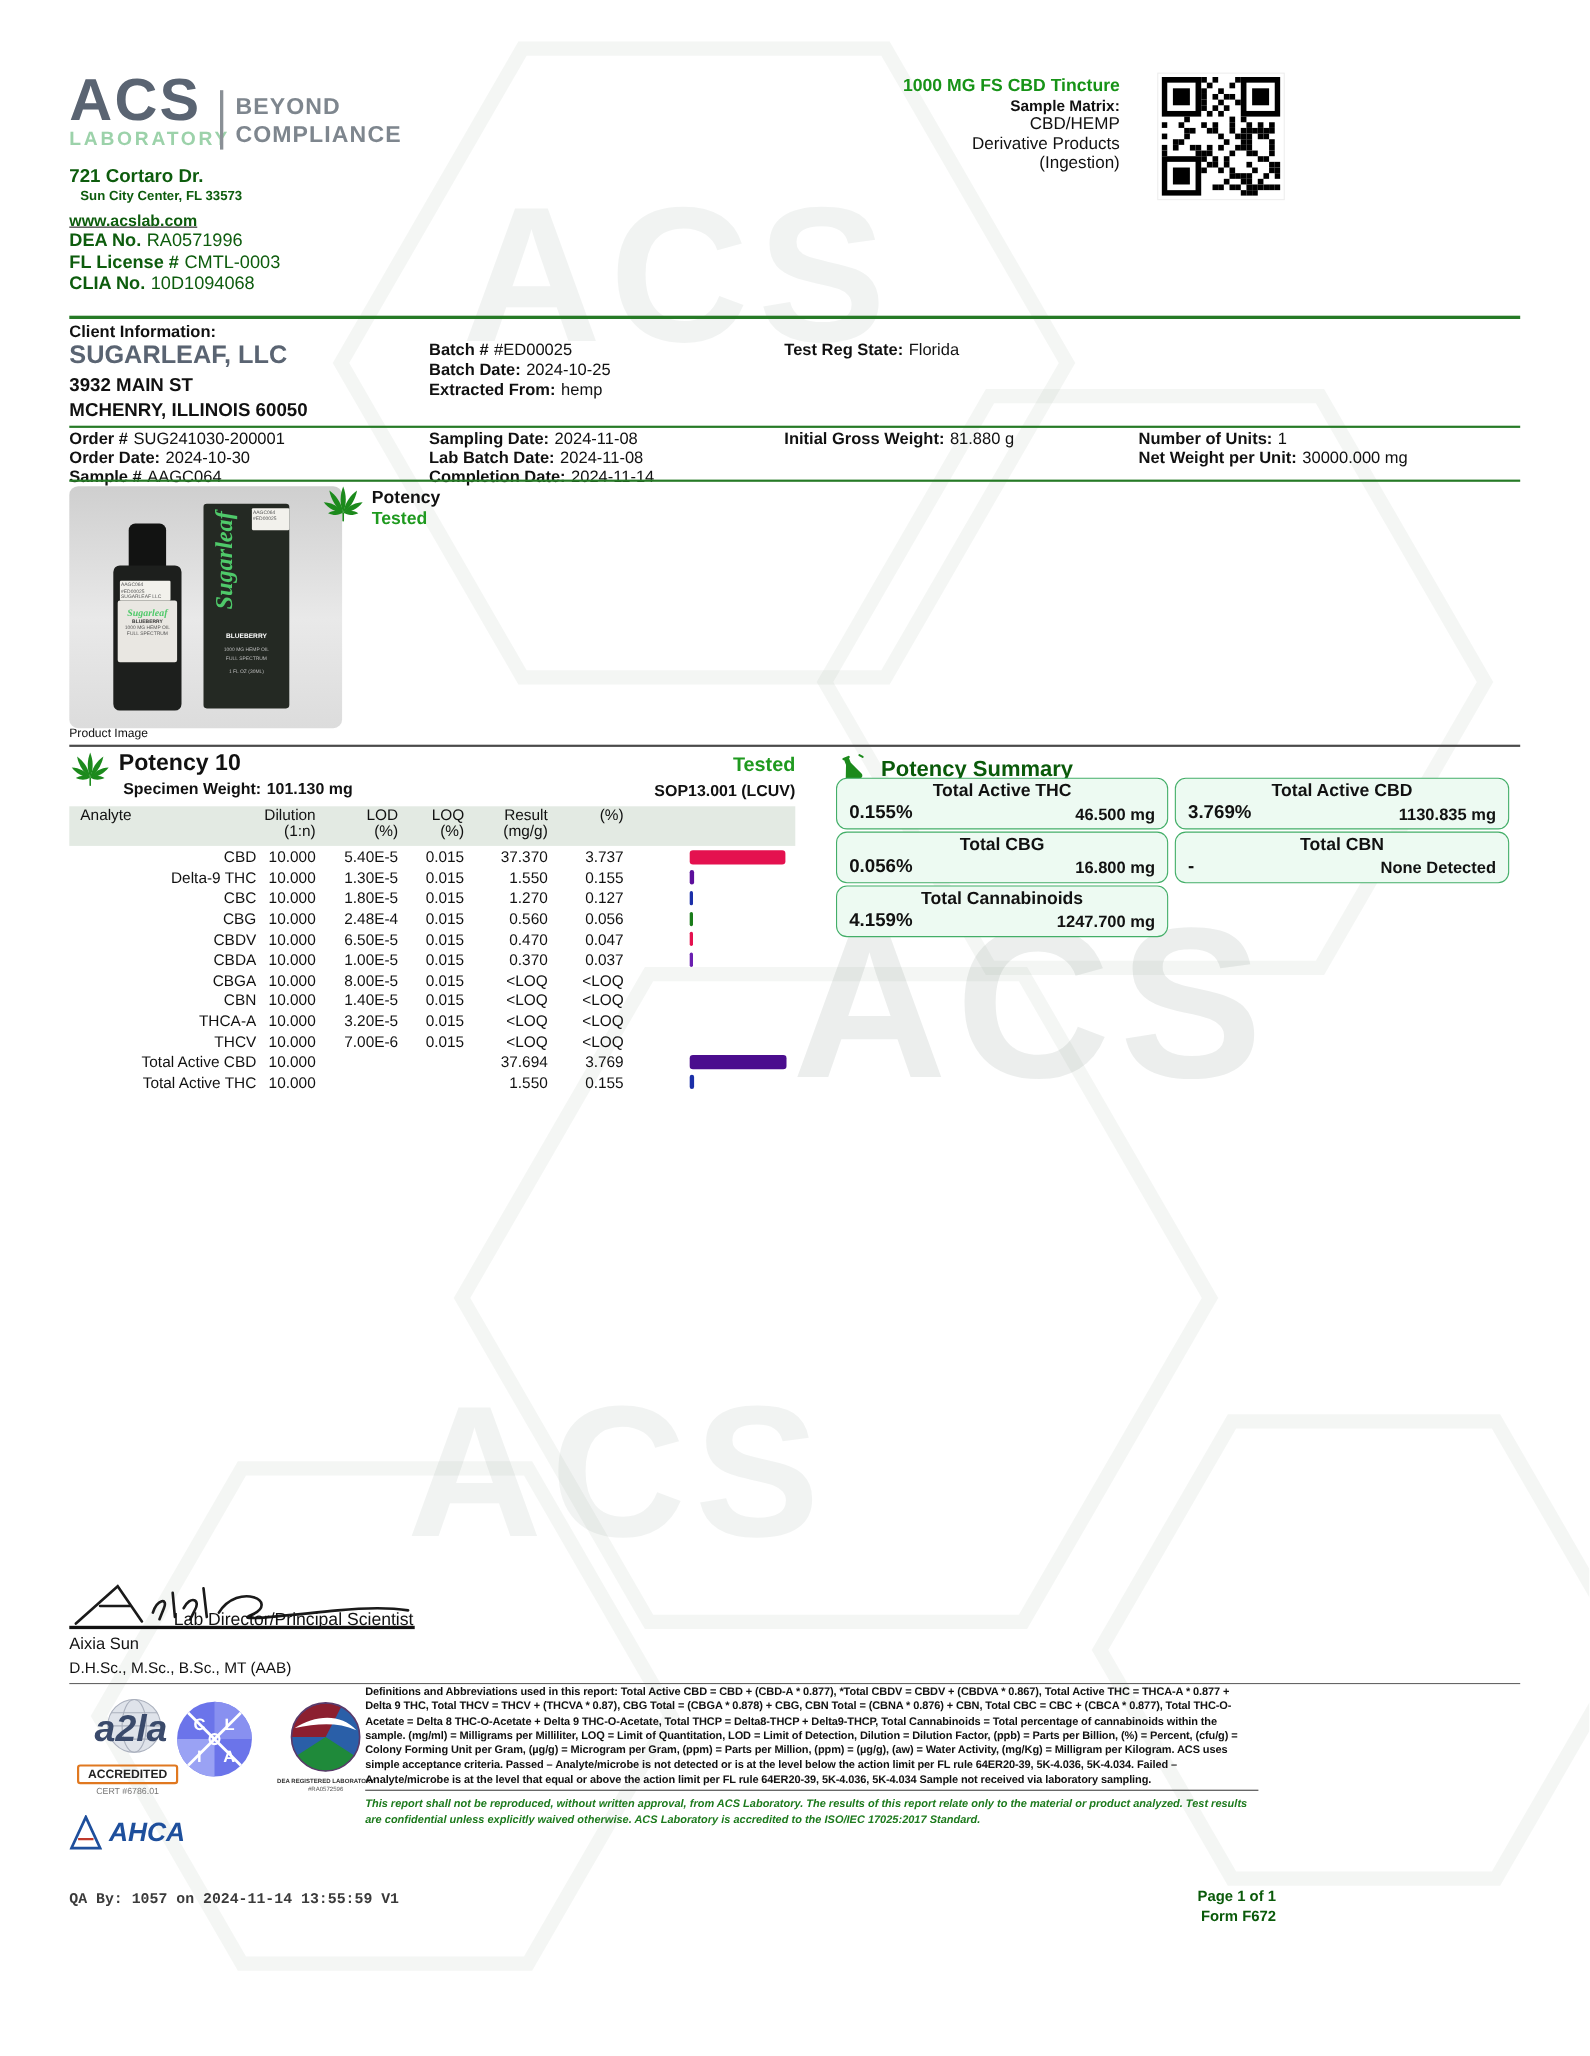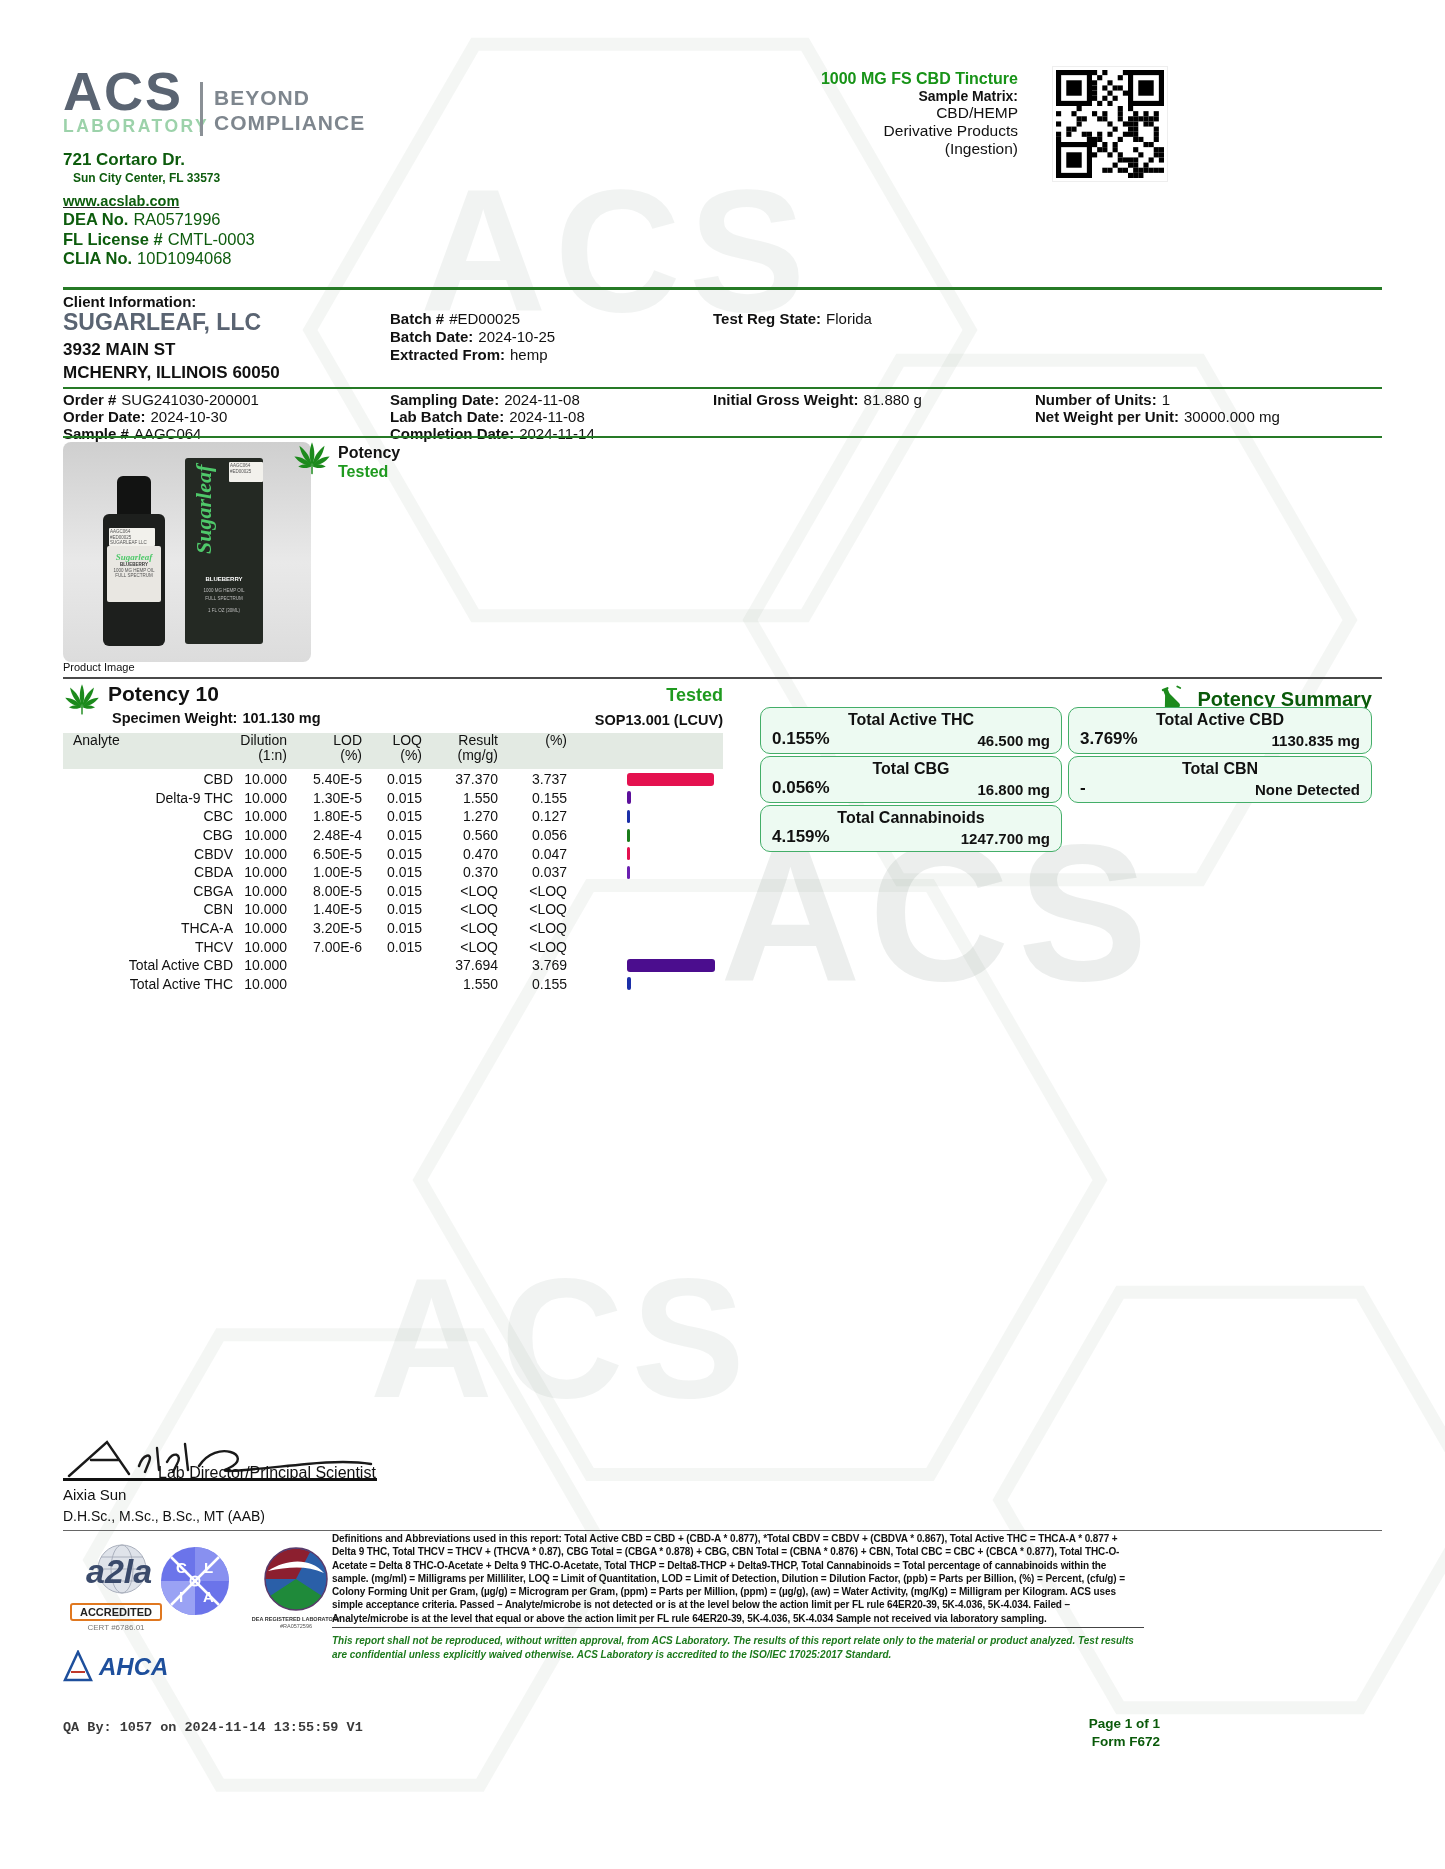--- a/index.html
+++ b/index.html
@@ -444,21 +444,21 @@
         <span class="c a">Total Active THC</span>
         <span class="c d">10.000</span>
         <span class="c l"></span>
         <span class="c q"></span>
         <span class="c r">1.550</span>
         <span class="c p">0.155</span>
         <span class="bar" style="width: 3.619px; background: rgb(27, 47, 168);"></span>
       </div>
     </div>
 
-  <div class="abs" style="left:760px;top:684px;width:612px;display:flex;justify-content:flex-end;align-items:center;gap:14px">
+  <div class="abs" style="left:760px;top:684px;width:612px;display:flex;justify-content:flex-start;align-items:center;gap:14px">
     <svg width="27" height="30" viewBox="0 0 32 34">
       <g fill="#1c8a1c" transform="rotate(-22 16 18)">
         <rect x="13.2" y="4" width="5.6" height="8"></rect>
         <rect x="11.8" y="3" width="8.4" height="2.6" rx="1.3"></rect>
         <path d="M13.2 11 L6.8 26 a3.2 3.2 0 0 0 3 4.4 h12.4 a3.2 3.2 0 0 0 3-4.4 L18.8 11Z"></path>
       </g>
       <rect x="24" y="2" width="6" height="2.2" rx="1" fill="#1c8a1c" transform="rotate(28 27 3)"></rect>
     </svg>
     <span class="b" style="font-size:20px;color:#0a5a0a">Potency Summary</span>
   </div>

